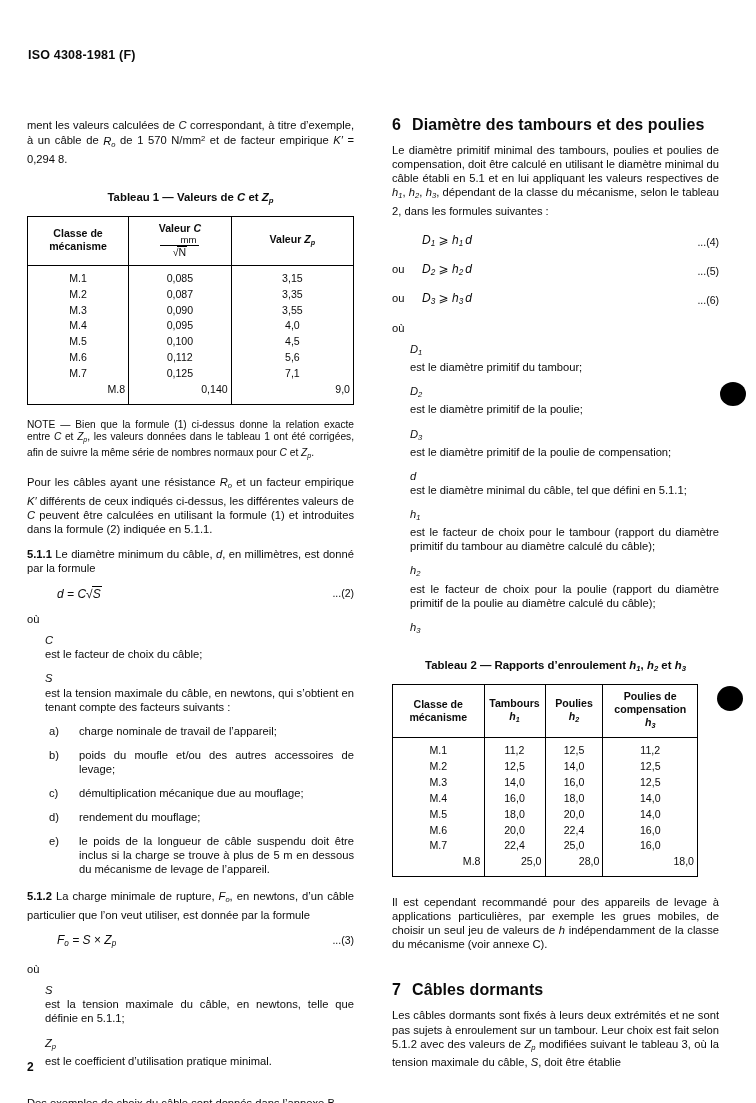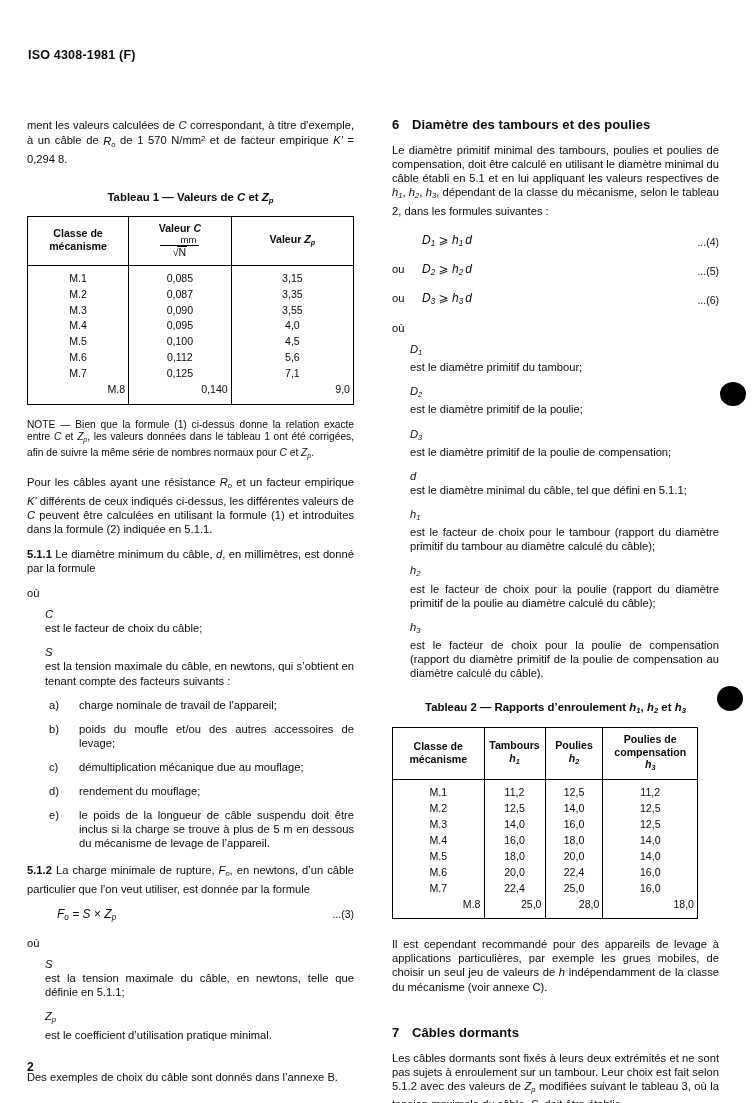--- a/index.html
+++ b/index.html
@@ -39,21 +39,21 @@
   p { margin: 0 0 11px 0; }
   .gap-s { margin-bottom: 7px; }
 
   i, .it { font-style: italic; }
 
   sub { font-size: 0.68em; vertical-align: -0.28em; }
   sup { font-size: 0.68em; vertical-align: 0.45em; }
 
   
   .sec {
-    font-size: 13px;
+    font-size: 16px;
     font-weight: bold;
     margin: 0 0 11px 0;
     letter-spacing: 0.1px;
   }
   .sec .num { display: inline-block; width: 20px; }
 
   
   .clause { font-weight: bold; }
 
   
@@ -271,20 +271,24 @@
     </table>
 
     <div style="height:14px"></div>
 
     <p class="note"><span>NOTE —</span><span> Bien que la formule (1) ci-dessus donne la relation exacte entre </span><i>C</i><span> et </span><i><span>Z</span><sub>p</sub></i><span>, les valeurs données dans le tableau 1 ont été corrigées, afin de suivre la même série de nombres normaux pour </span><i>C</i><span> et </span><i><span>Z</span><sub>p</sub></i><span>.</span></p>
 
     <p><span>Pour les câbles ayant une résistance </span><i><span>R</span><sub>o</sub></i><span> et un facteur empirique </span><i>K′</i><span> différents de ceux indiqués ci-dessus, les différentes valeurs de </span><i>C</i><span> peuvent être calculées en utilisant la formule (1) et introduites dans la formule (2) indiquée en 5.1.1.</span></p>
 
     <p><span class="clause">5.1.1</span><span>  Le diamètre minimum du câble, </span><i>d</i><span>, en millimètres, est donné par la formule</span></p>
 
+    <div class="formula">
+      <i>d</i><span> = </span><i>C</i><span class="sqrt"><span class="rad">√</span><span class="bar"><i>S</i></span></span>
+      <span class="eqno">...(2)</span>
+    </div>
 
     <p class="gap-s">où</p>
 
     <div class="defrow">
       <span class="sym">C</span>
       <span class="txt">est le facteur de choix du câble;</span>
     </div>
     <div class="defrow">
       <span class="sym">S</span>
       <span class="txt">est la tension maximale du câble, en newtons, qui s’obtient en tenant compte des facteurs suivants :</span>
@@ -372,21 +376,20 @@
     <div class="defrow">
         <span class="sym"><i><span>h</span><sub>1</sub></i></span>
         <span class="txt">est le facteur de choix pour le tambour (rapport du diamètre primitif du tambour au diamètre calculé du câble);</span>
       </div>
     <div class="defrow">
         <span class="sym"><i><span>h</span><sub>2</sub></i></span>
         <span class="txt">est le facteur de choix pour la poulie (rapport du diamètre primitif de la poulie au diamètre calculé du câble);</span>
       </div>
     <div class="defrow" style="margin-bottom:20px">
         <span class="sym"><i><span>h</span><sub>3</sub></i></span>
-        <span class="txt">est le facteur de choix pour la poulie de compensation (rapport du diamètre primitif de la poulie de compensation au diamètre calculé du câble).</span>
       </div>
 
     <div class="tbl-cap"><span>Tableau 2 —  Rapports d’enroulement </span><i><span>h</span><sub>1</sub></i><span>, </span><i><span>h</span><sub>2</sub></i><span> et </span><i><span>h</span><sub>3</sub></i></div>
 
     <table class="iso" style="width:306px">
       <thead>
         <tr>
           <th style="width:30%">
             <span>Classe de</span><br>
             <span>mécanisme</span>

